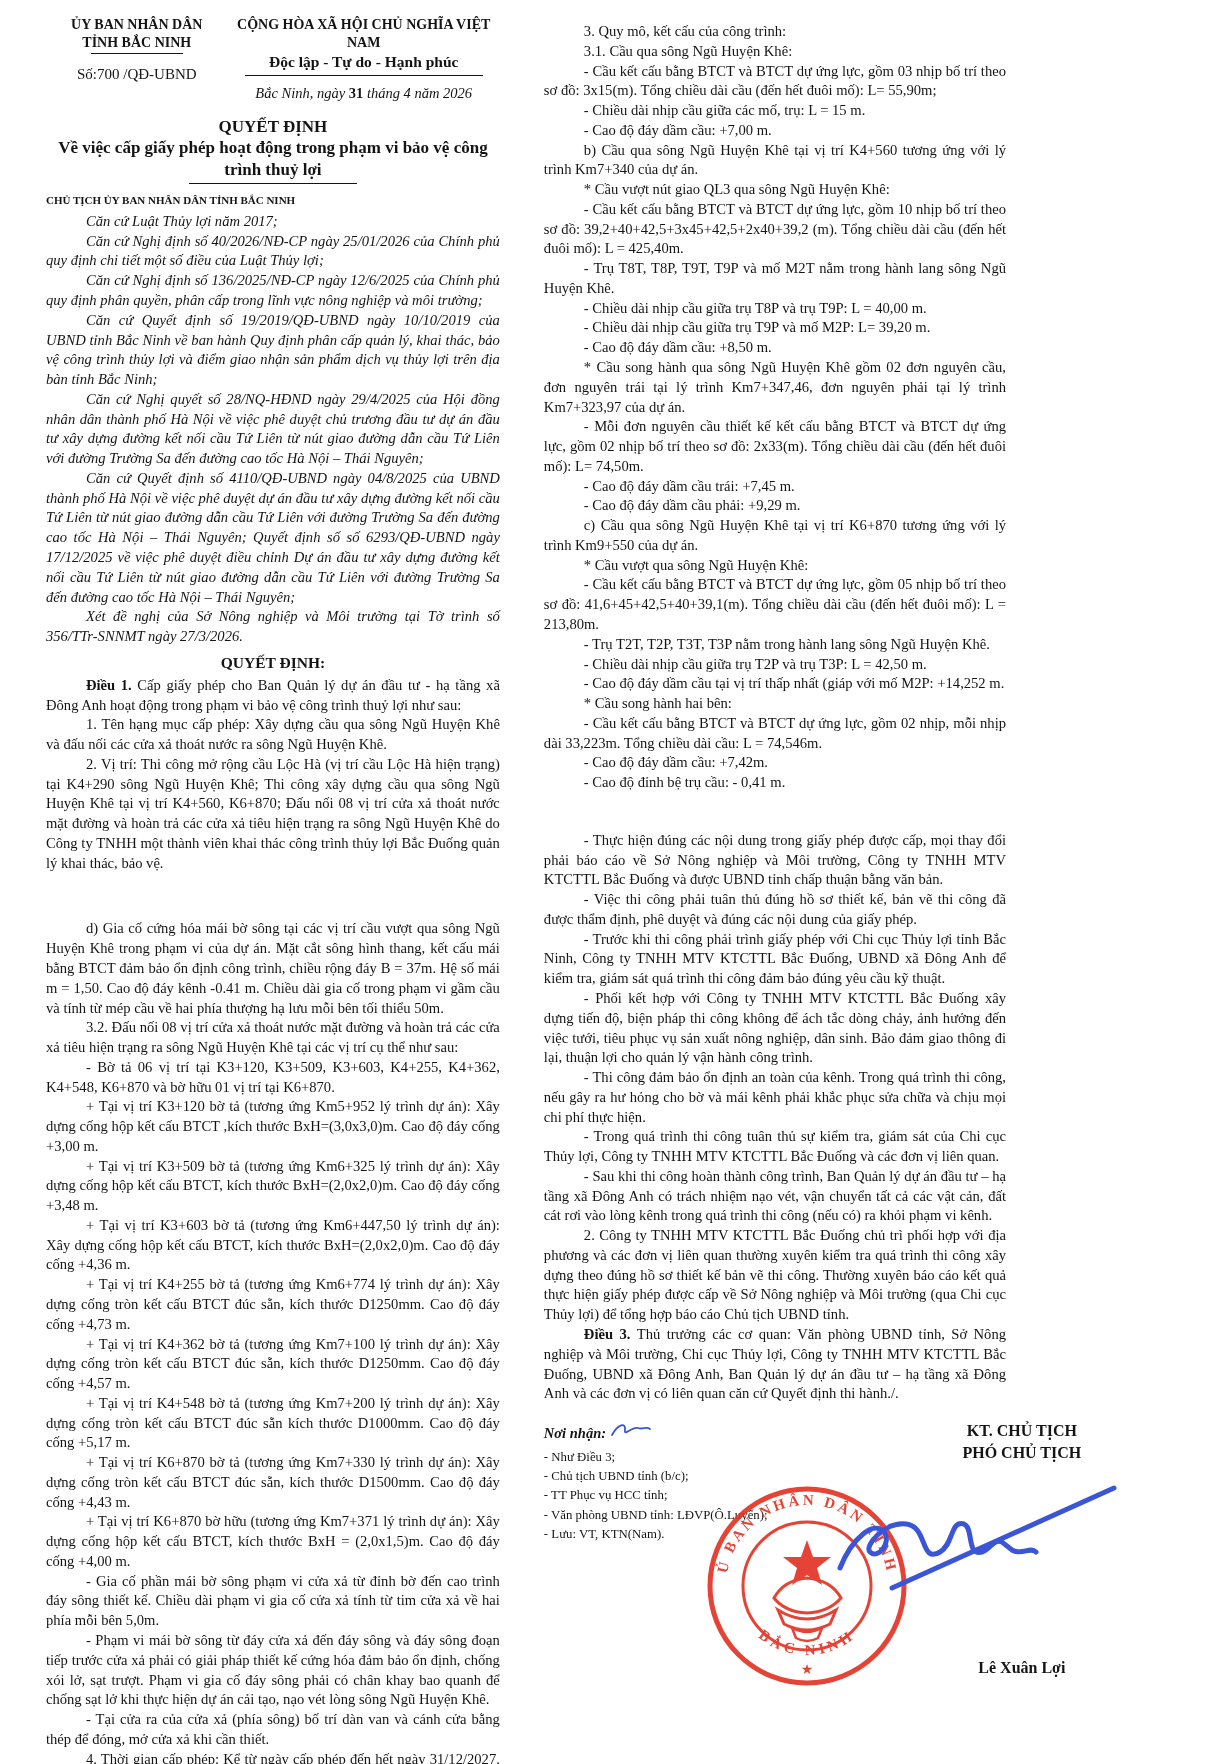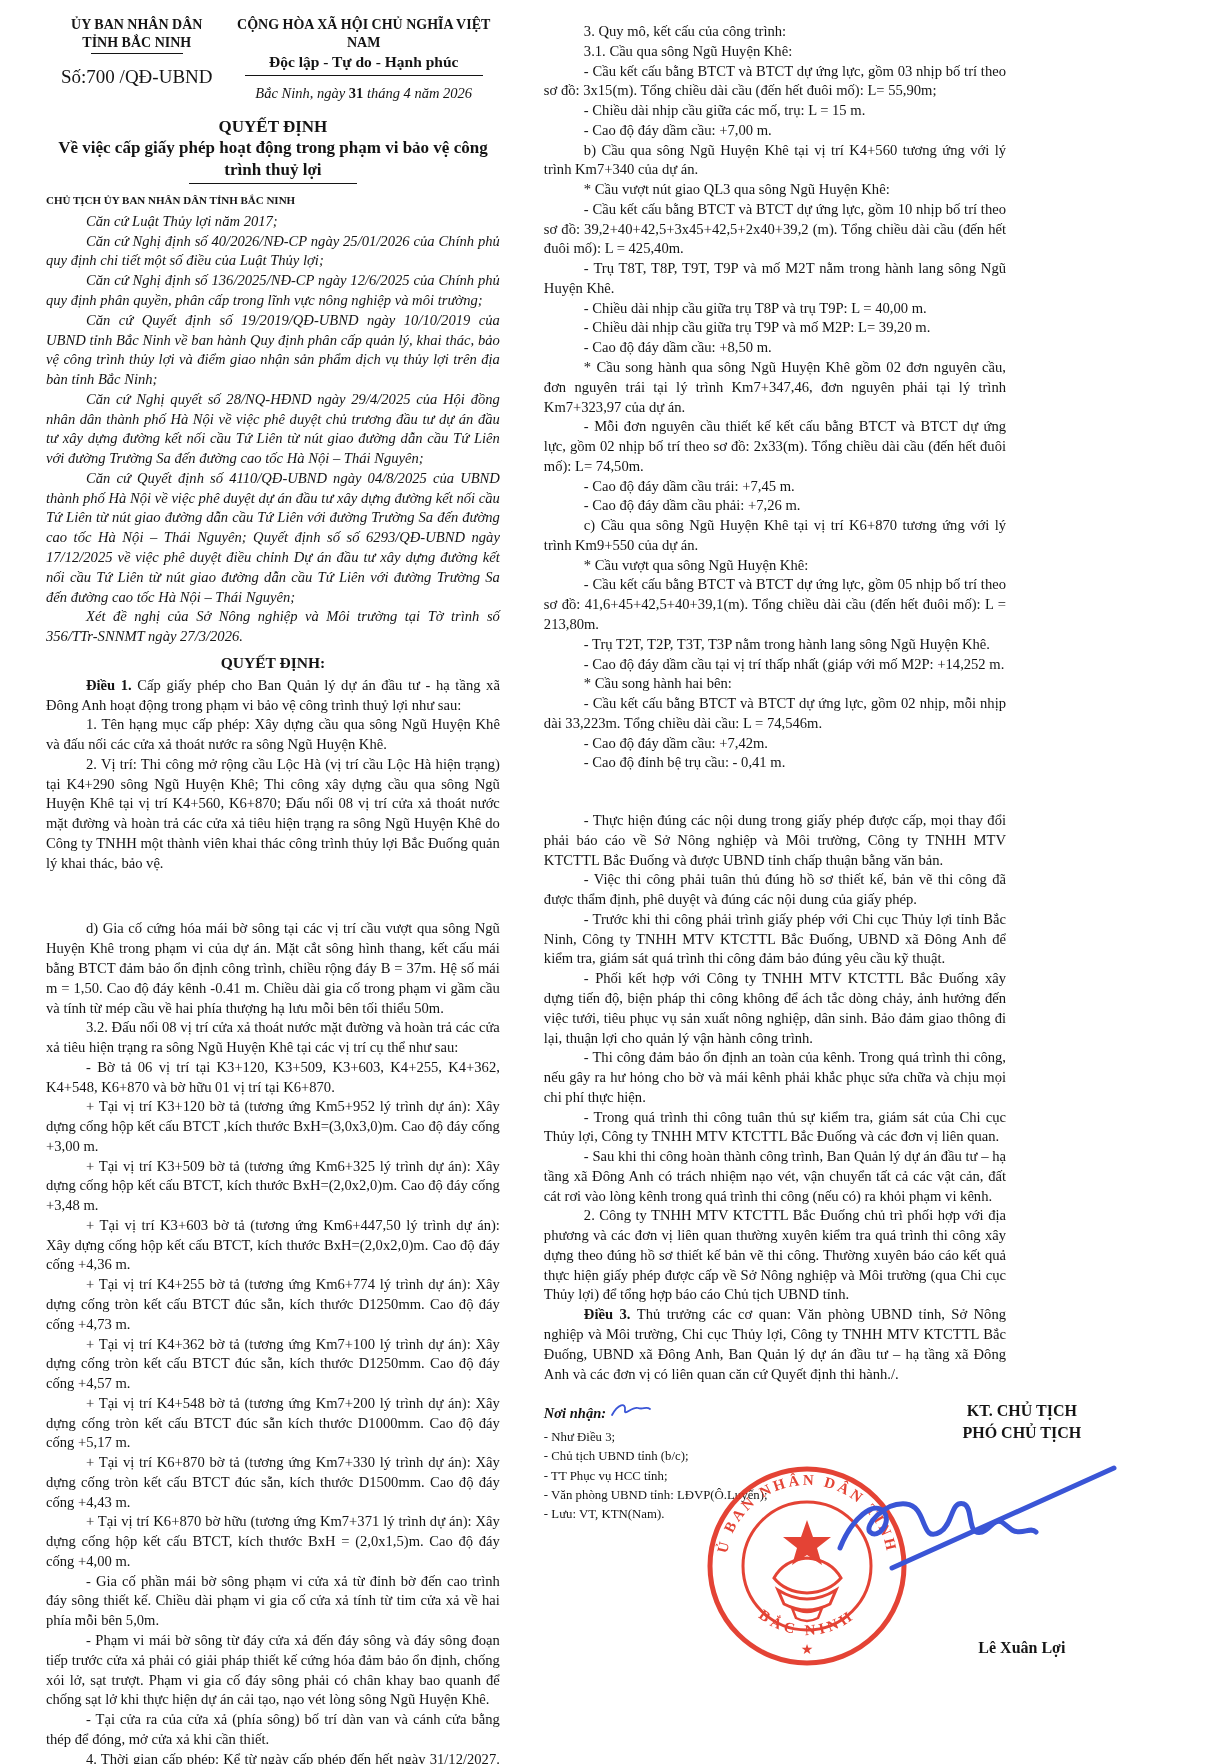--- a/index.html
+++ b/index.html
@@ -13,21 +13,21 @@
   .col-left{padding:16px 14px 0 46px;}
   .col-right{padding:22px 20px 0 30px;}
 
   
   .hdr{display:flex;}
   .hdr-left{width:40%;text-align:center;}
   .hdr-right{width:60%;text-align:center;}
   .org{font-weight:700;font-size:14px;line-height:1.25;}
   .rule-sm{width:92px;border-bottom:1.4px solid #141414;margin:2px auto 8px;}
   .rule-md{width:238px;border-bottom:1.4px solid #141414;margin:2px auto 9px;}
-  .doc-number{font-size:19px;margin-top:12px;}
+  .doc-number{font-size:15px;margin-top:12px;}
   .nat1{font-weight:700;font-size:14px;line-height:1.3;}
   .nat2{font-weight:700;font-size:15.5px;line-height:1.3;}
   .date-line{font-style:italic;font-size:14.5px;margin-top:2px;}
   .date-line .day{font-style:normal;font-weight:600;}
 
   
   .title-block{text-align:center;margin-top:14px;}
   .t1{font-weight:700;font-size:17px;line-height:1.25;}
   .t2{font-weight:700;font-size:17px;line-height:1.3;}
   .title-rule{width:168px;border-bottom:1.5px solid #141414;margin:2px auto 10px;}
@@ -139,25 +139,26 @@
           <p class="para b">b) Cầu qua sông Ngũ Huyện Khê tại vị trí K4+560 tương ứng với lý trình Km7+340 của dự án.</p>
           <p class="para b">* Cầu vượt nút giao QL3 qua sông Ngũ Huyện Khê:</p>
           <p class="para b">- Cầu kết cấu bằng BTCT và BTCT dự ứng lực, gồm 10 nhịp bố trí theo sơ đồ: 39,2+40+42,5+3x45+42,5+2x40+39,2 (m). Tổng chiều dài cầu (đến hết đuôi mố): L = 425,40m.</p>
           <p class="para b">- Trụ T8T, T8P, T9T, T9P và mố M2T nằm trong hành lang sông Ngũ Huyện Khê.</p>
           <p class="para b">- Chiều dài nhịp cầu giữa trụ T8P và trụ T9P: L = 40,00 m.</p>
           <p class="para b">- Chiều dài nhịp cầu giữa trụ T9P và mố M2P: L= 39,20 m.</p>
           <p class="para b">- Cao độ đáy dầm cầu: +8,50 m.</p>
           <p class="para b">* Cầu song hành qua sông Ngũ Huyện Khê gồm 02 đơn nguyên cầu, đơn nguyên trái tại lý trình Km7+347,46, đơn nguyên phải tại lý trình Km7+323,97 của dự án.</p>
           <p class="para b">- Mỗi đơn nguyên cầu thiết kế kết cấu bằng BTCT và BTCT dự ứng lực, gồm 02 nhịp bố trí theo sơ đồ: 2x33(m). Tổng chiều dài cầu (đến hết đuôi mố): L= 74,50m.</p>
           <p class="para b">- Cao độ đáy dầm cầu trái: +7,45 m.</p>
-          <p class="para b">- Cao độ đáy dầm cầu phải: +7,26 m.</p>
+          <p class="para b">- Cao độ đáy dầm cầu phải: +9,29 m.</p>
           <p class="para b">c) Cầu qua sông Ngũ Huyện Khê tại vị trí K6+870 tương ứng với lý trình Km9+550 của dự án.</p>
           <p class="para b">* Cầu vượt qua sông Ngũ Huyện Khê:</p>
           <p class="para b">- Cầu kết cấu bằng BTCT và BTCT dự ứng lực, gồm 05 nhịp bố trí theo sơ đồ: 41,6+45+42,5+40+39,1(m). Tổng chiều dài cầu (đến hết đuôi mố): L = 213,80m.</p>
           <p class="para b">- Trụ T2T, T2P, T3T, T3P nằm trong hành lang sông Ngũ Huyện Khê.</p>
+          <p class="para b">- Chiều dài nhịp cầu giữa trụ T2P và trụ T3P: L = 42,50 m.</p>
           <p class="para b">- Cao độ đáy dầm cầu tại vị trí thấp nhất (giáp với mố M2P: +14,252 m.</p>
           <p class="para b">* Cầu song hành hai bên:</p>
           <p class="para b">- Cầu kết cấu bằng BTCT và BTCT dự ứng lực, gồm 02 nhịp, mỗi nhịp dài 33,223m. Tổng chiều dài cầu: L = 74,546m.</p>
           <p class="para b">- Cao độ đáy dầm cầu: +7,42m.</p>
           <p class="para b">- Cao độ đỉnh bệ trụ cầu: - 0,41 m.</p>
         </div>
     </div>
 
     <div class="gap-right"></div>
 

